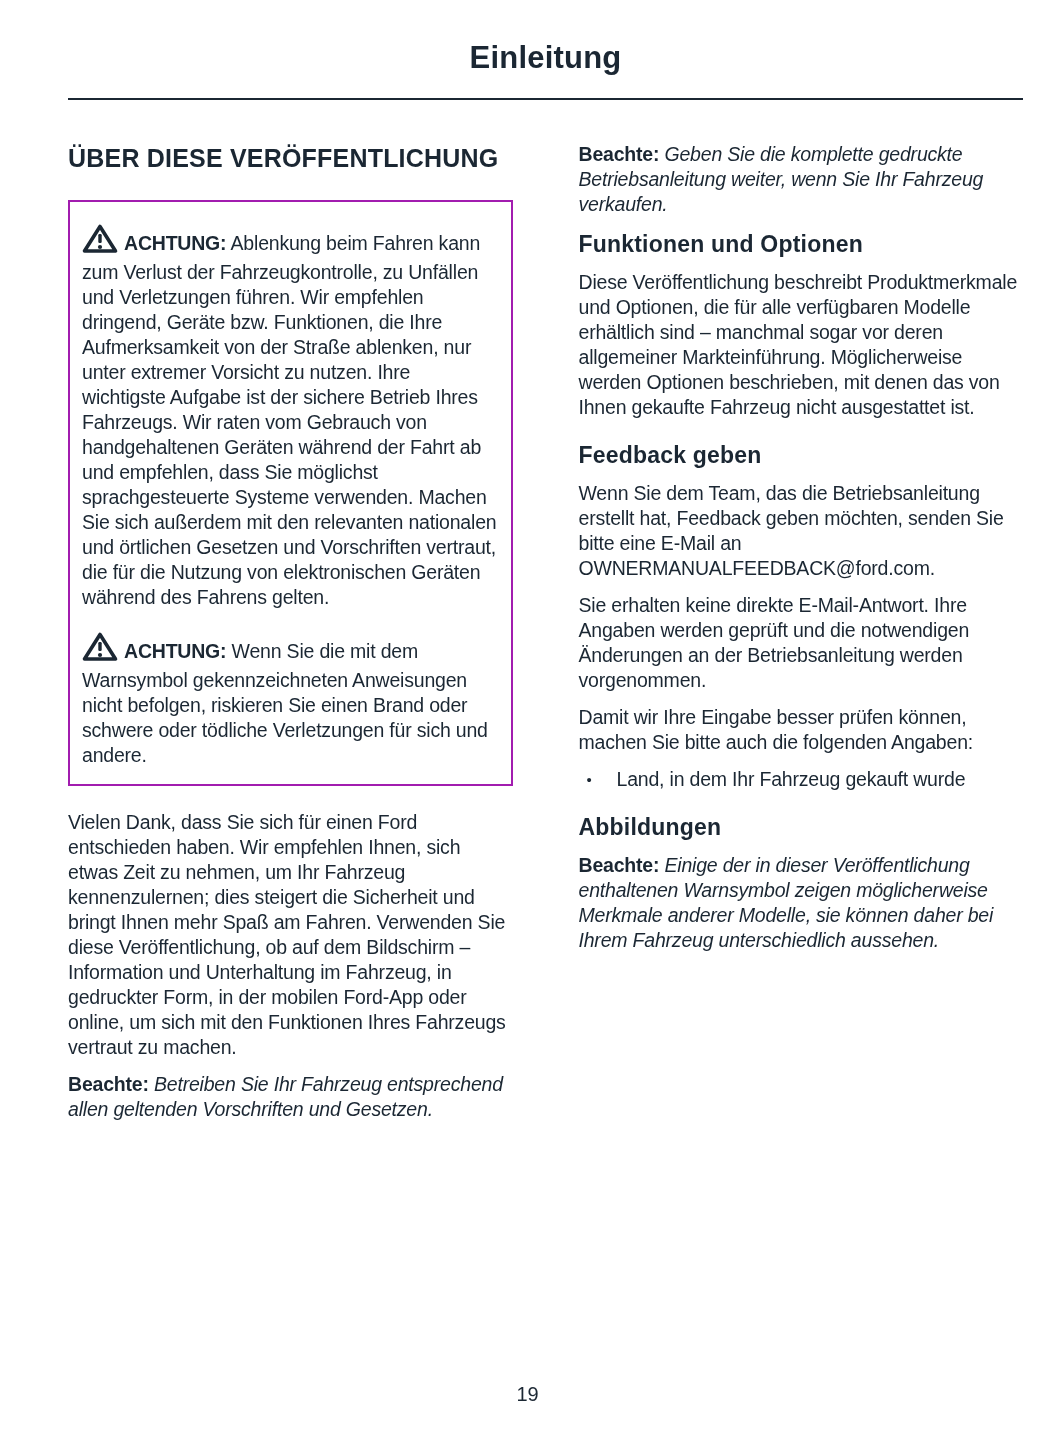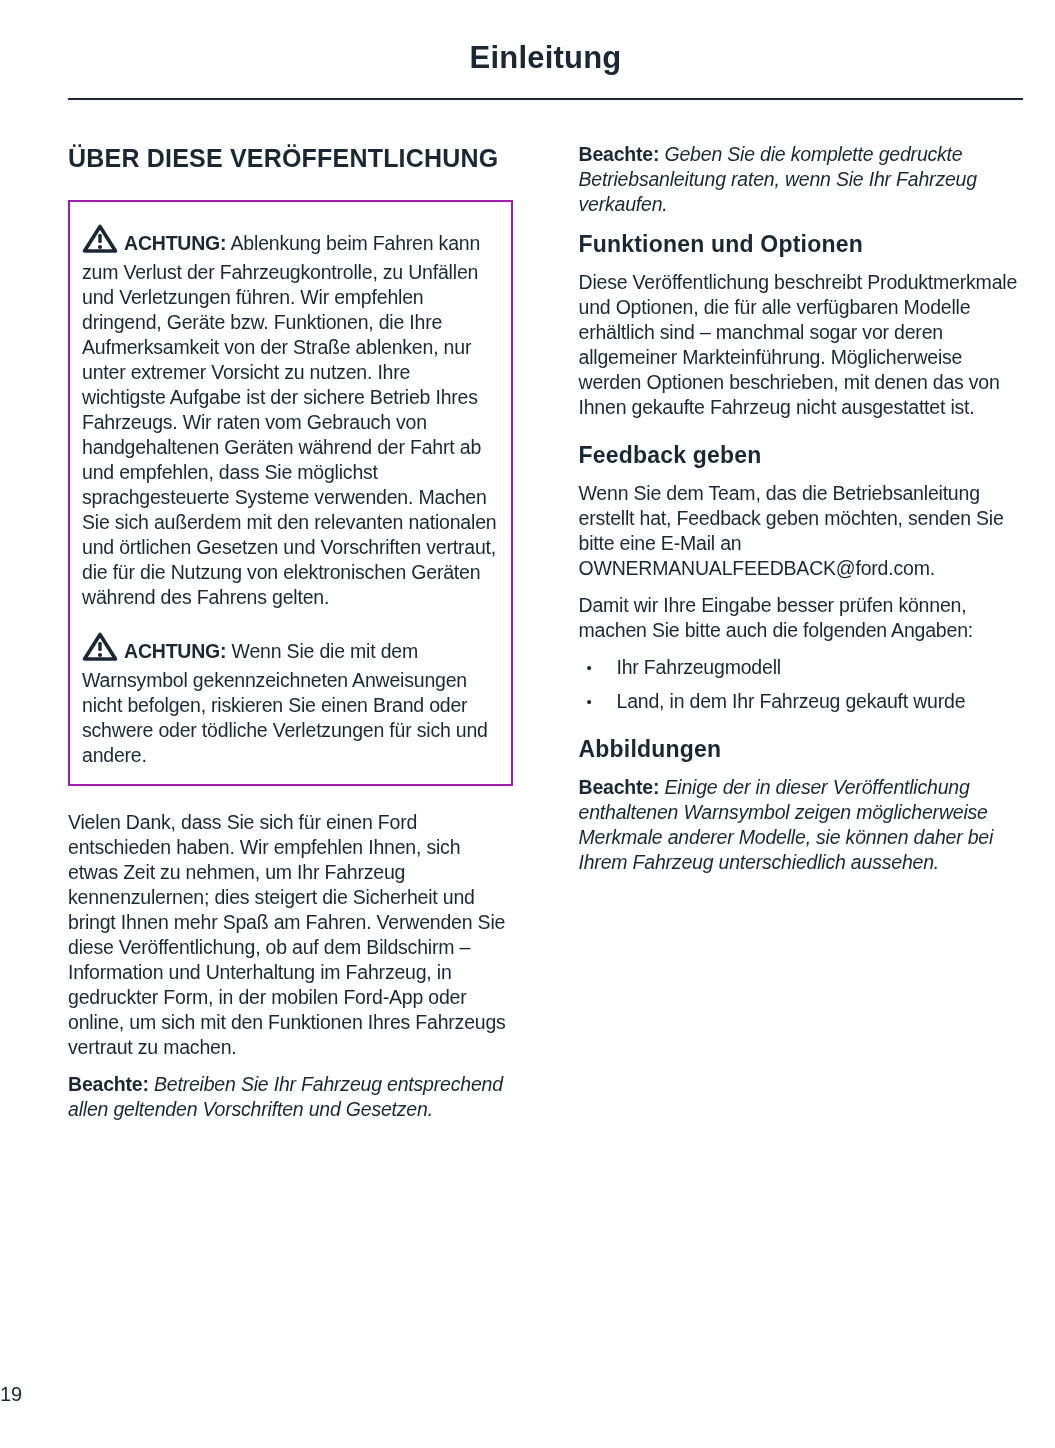--- a/index.html
+++ b/index.html
@@ -87,21 +87,21 @@
     left: 8px;
     top: 0;
     font-size: 15px;
     line-height: 25px;
   }
   .page-number {
     position: absolute;
     left: 0;
     right: 0;
     bottom: 42px;
-    text-align: left;
+    text-align: center;
     font-size: 20px;
   }
 </style>
 </head>
 <body>
 
 <div class="page">
 
   <div class="page-title">Einleitung</div>
   <hr class="title-rule">
@@ -139,32 +139,32 @@
 
       <p class="note">
         <span class="bold">Beachte:</span>
         <span class="italic">Betreiben Sie Ihr Fahrzeug entsprechend allen geltenden Vorschriften und Gesetzen.</span>
       </p>
     </div>
 
     <div class="col">
       <p class="note">
         <span class="bold">Beachte:</span>
-        <span class="italic">Geben Sie die komplette gedruckte Betriebsanleitung raten, wenn Sie Ihr Fahrzeug verkaufen.</span>
+        <span class="italic">Geben Sie die komplette gedruckte Betriebsanleitung weiter, wenn Sie Ihr Fahrzeug verkaufen.</span>
       </p>
 
       <div class="section-heading" style="margin-top:14px;">Funktionen und Optionen</div>
       <p>Diese Veröffentlichung beschreibt Produktmerkmale und Optionen, die für alle verfügbaren Modelle erhältlich sind – manchmal sogar vor deren allgemeiner Markteinführung. Möglicherweise werden Optionen beschrieben, mit denen das von Ihnen gekaufte Fahrzeug nicht ausgestattet ist.</p>
 
       <div class="section-heading">Feedback geben</div>
       <p>Wenn Sie dem Team, das die Betriebsanleitung erstellt hat, Feedback geben möchten, senden Sie bitte eine E-Mail an OWNERMANUALFEEDBACK@ford.com.</p>
+      <p>Sie erhalten keine direkte E-Mail-Antwort. Ihre Angaben werden geprüft und die notwendigen Änderungen an der Betriebsanleitung werden vorgenommen.</p>
       <p>Damit wir Ihre Eingabe besser prüfen können, machen Sie bitte auch die folgenden Angaben:</p>
 
       <ul class="bullets">
-        <li>Ihr Fahrzeugmodell</li>
         <li>Land, in dem Ihr Fahrzeug gekauft wurde</li>
       </ul>
 
       <div class="section-heading">Abbildungen</div>
       <p class="note">
         <span class="bold">Beachte:</span>
         <span class="italic">Einige der in dieser Veröffentlichung enthaltenen Warnsymbol zeigen möglicherweise Merkmale anderer Modelle, sie können daher bei Ihrem Fahrzeug unterschiedlich aussehen.</span>
       </p>
     </div>
 

